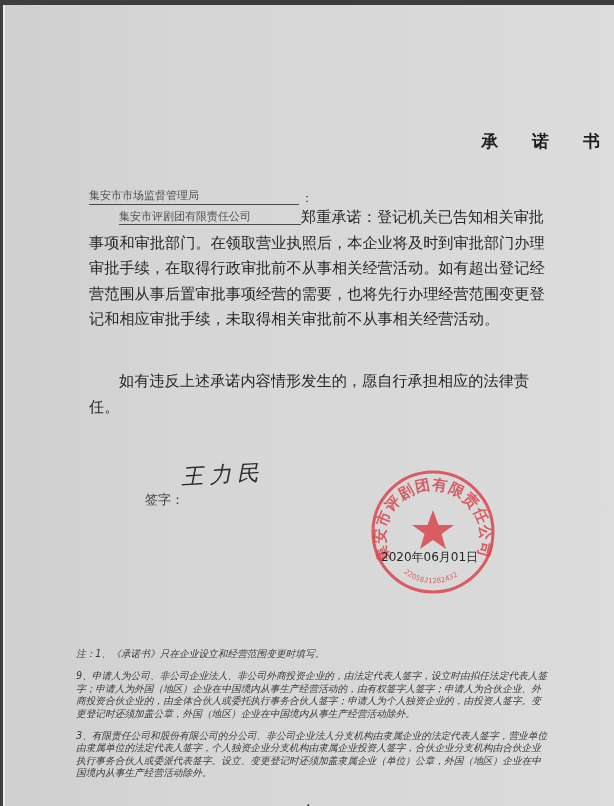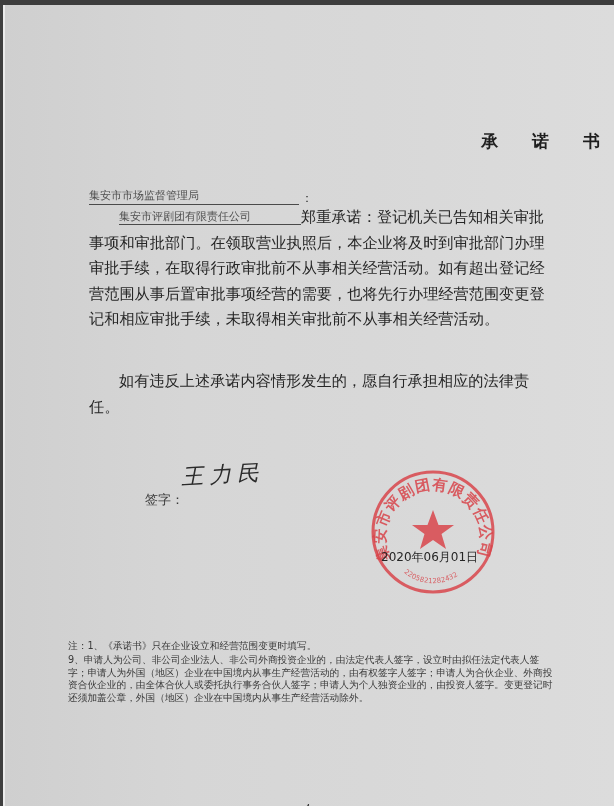--- a/index.html
+++ b/index.html
@@ -47,21 +47,21 @@
     }
     .seal { position: absolute; left: 365px; top: 462px; width: 130px; height: 130px; }
     .date {
       position: absolute; top: 544px; left: 378px; font-size: 12px; color: #262626;
       font-family: "DejaVu Sans", sans-serif; letter-spacing: 0px;
     }
     .notes {
       position: absolute; left: 63px; top: 633px; width: 492px; font-size: 9.7px; line-height: 12.4px;
       color: #3a3a3a; font-family: "DejaVu Sans", sans-serif;
     }
-    .notes p { margin: 2px; }
+    .notes p { margin: 10px; font-style: italic; }
     .page-no { position: absolute; top: 798px; left: 302px; font-size: 9px; color: #333; }
   </style>
 </head>
 <body>
 
 <div class="topbar"></div>
 
 <div class="page">
 
   <div class="title">承 诺 书</div>
@@ -91,16 +91,17 @@
     <text font-size="7" fill="#d8454b" opacity="0.8" font-family="DejaVu Sans, sans-serif">
       <textPath href="#codeArc" startOffset="8">2205821282432</textPath>
     </text>
   </svg>
 
   <div class="date">2020年06月01日</div>
 
   <div class="notes">
     <p>注：1、《承诺书》只在企业设立和经营范围变更时填写。</p>
     <p>9、申请人为公司、非公司企业法人、非公司外商投资企业的，由法定代表人签字，设立时由拟任法定代表人签字；申请人为外国（地区）企业在中国境内从事生产经营活动的，由有权签字人签字；申请人为合伙企业、外商投资合伙企业的，由全体合伙人或委托执行事务合伙人签字；申请人为个人独资企业的，由投资人签字。变更登记时还须加盖公章，外国（地区）企业在中国境内从事生产经营活动除外。</p>
+    <p>3、有限责任公司和股份有限公司的分公司、非公司企业法人分支机构由隶属企业的法定代表人签字，营业单位由隶属单位的法定代表人签字，个人独资企业分支机构由隶属企业投资人签字，合伙企业分支机构由合伙企业执行事务合伙人或委派代表签字。设立、变更登记时还须加盖隶属企业（单位）公章，外国（地区）企业在中国境内从事生产经营活动除外。</p>
   </div>
 
   <div class="page-no">4</div>
 </div>
 
 </body></html>

